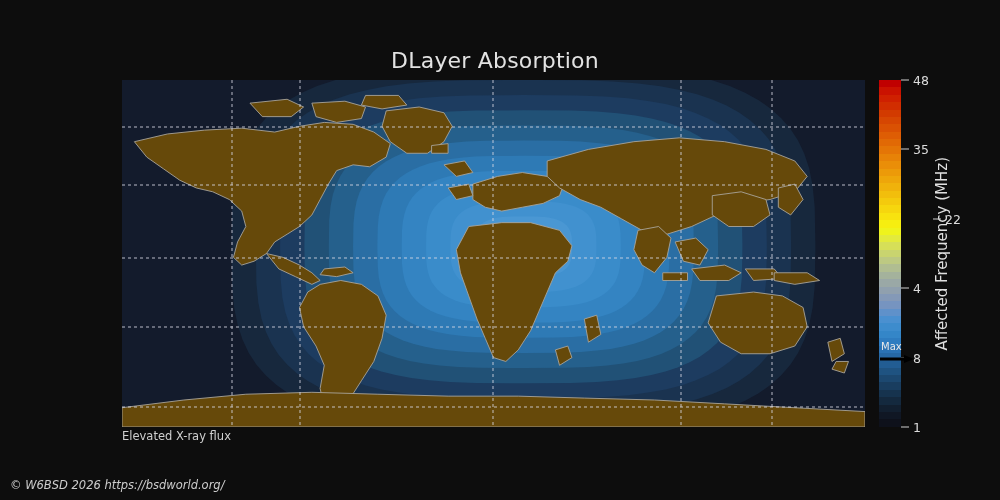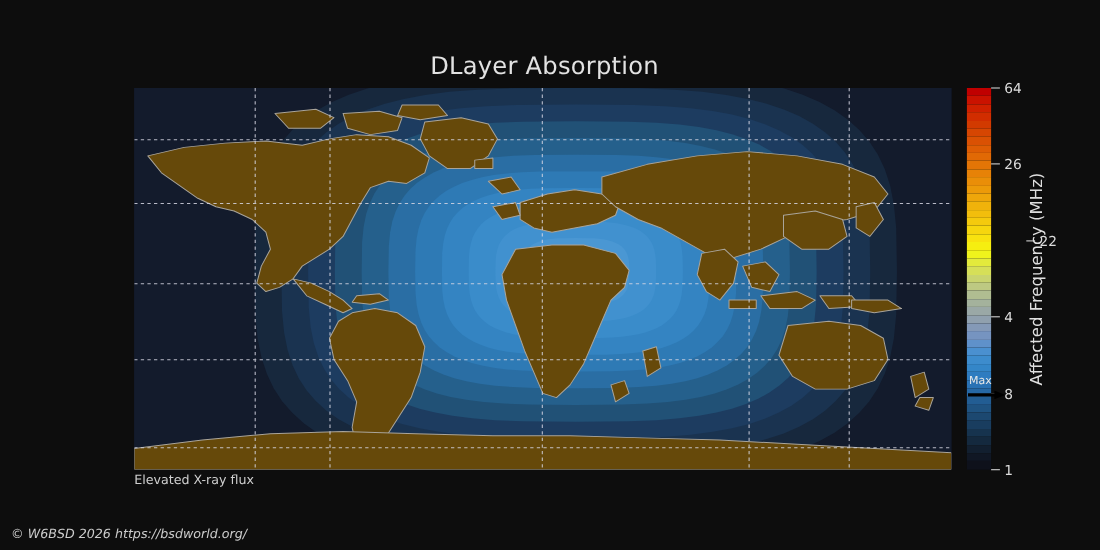--- a/index.html
+++ b/index.html
@@ -203,25 +203,25 @@
       <div class="cbar-band" style="height: 7.38298px; background: rgb(25, 61, 95);"></div>
       <div class="cbar-band" style="height: 7.38298px; background: rgb(22, 51, 78);"></div>
       <div class="cbar-band" style="height: 7.38298px; background: rgb(20, 41, 62);"></div>
       <div class="cbar-band" style="height: 7.38298px; background: rgb(18, 31, 47);"></div>
       <div class="cbar-band" style="height: 7.38298px; background: rgb(16, 23, 36);"></div>
       <div class="cbar-band" style="height: 7.38298px; background: rgb(14, 17, 27);"></div>
     </div>
   <div class="cbar-ticks">
       <div class="tick" style="top: 0px;">
         <span class="dash"></span>
-        <span>64</span>
+        <span>48</span>
       </div>
       <div class="tick" style="top: 69.4px;">
         <span class="dash"></span>
-        <span>26</span>
+        <span>35</span>
       </div>
       <div class="tick" style="top: 138.8px; padding-left: 32px;">
         <span class="dash"></span>
         <span>22</span>
       </div>
       <div class="tick" style="top: 208.2px;">
         <span class="dash"></span>
         <span>4</span>
       </div>
       <div class="tick" style="top: 277.6px;">

